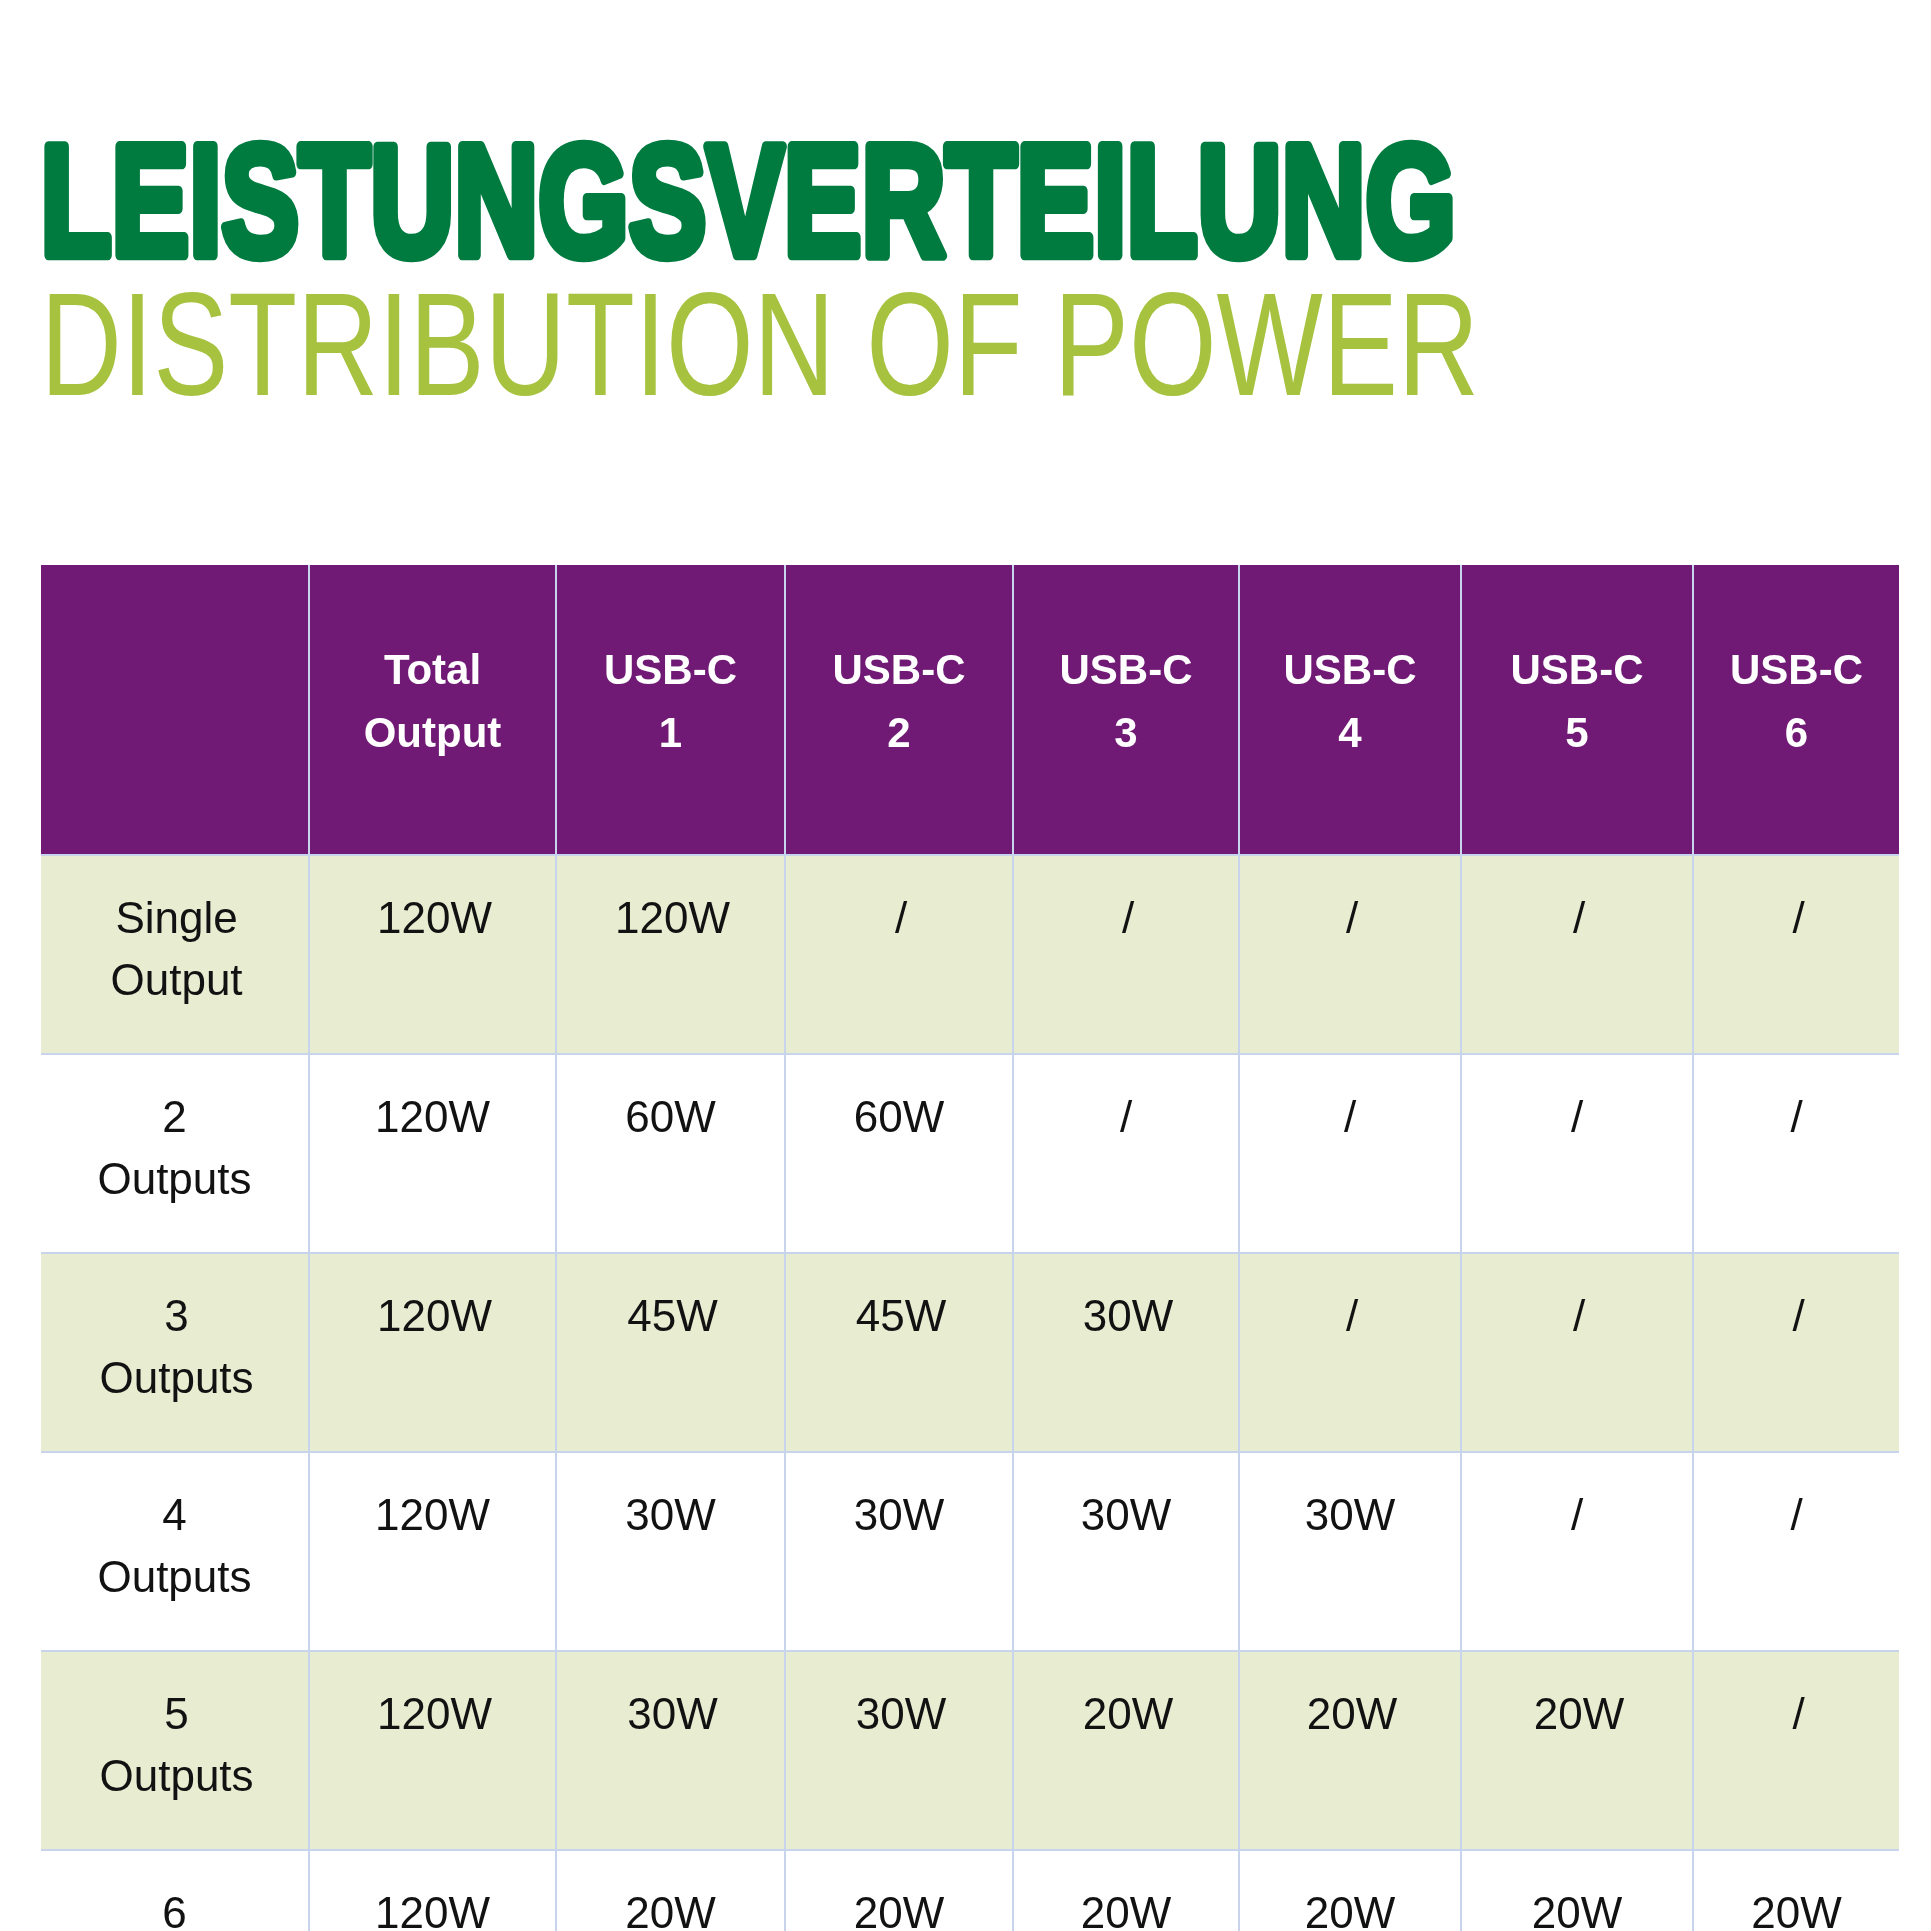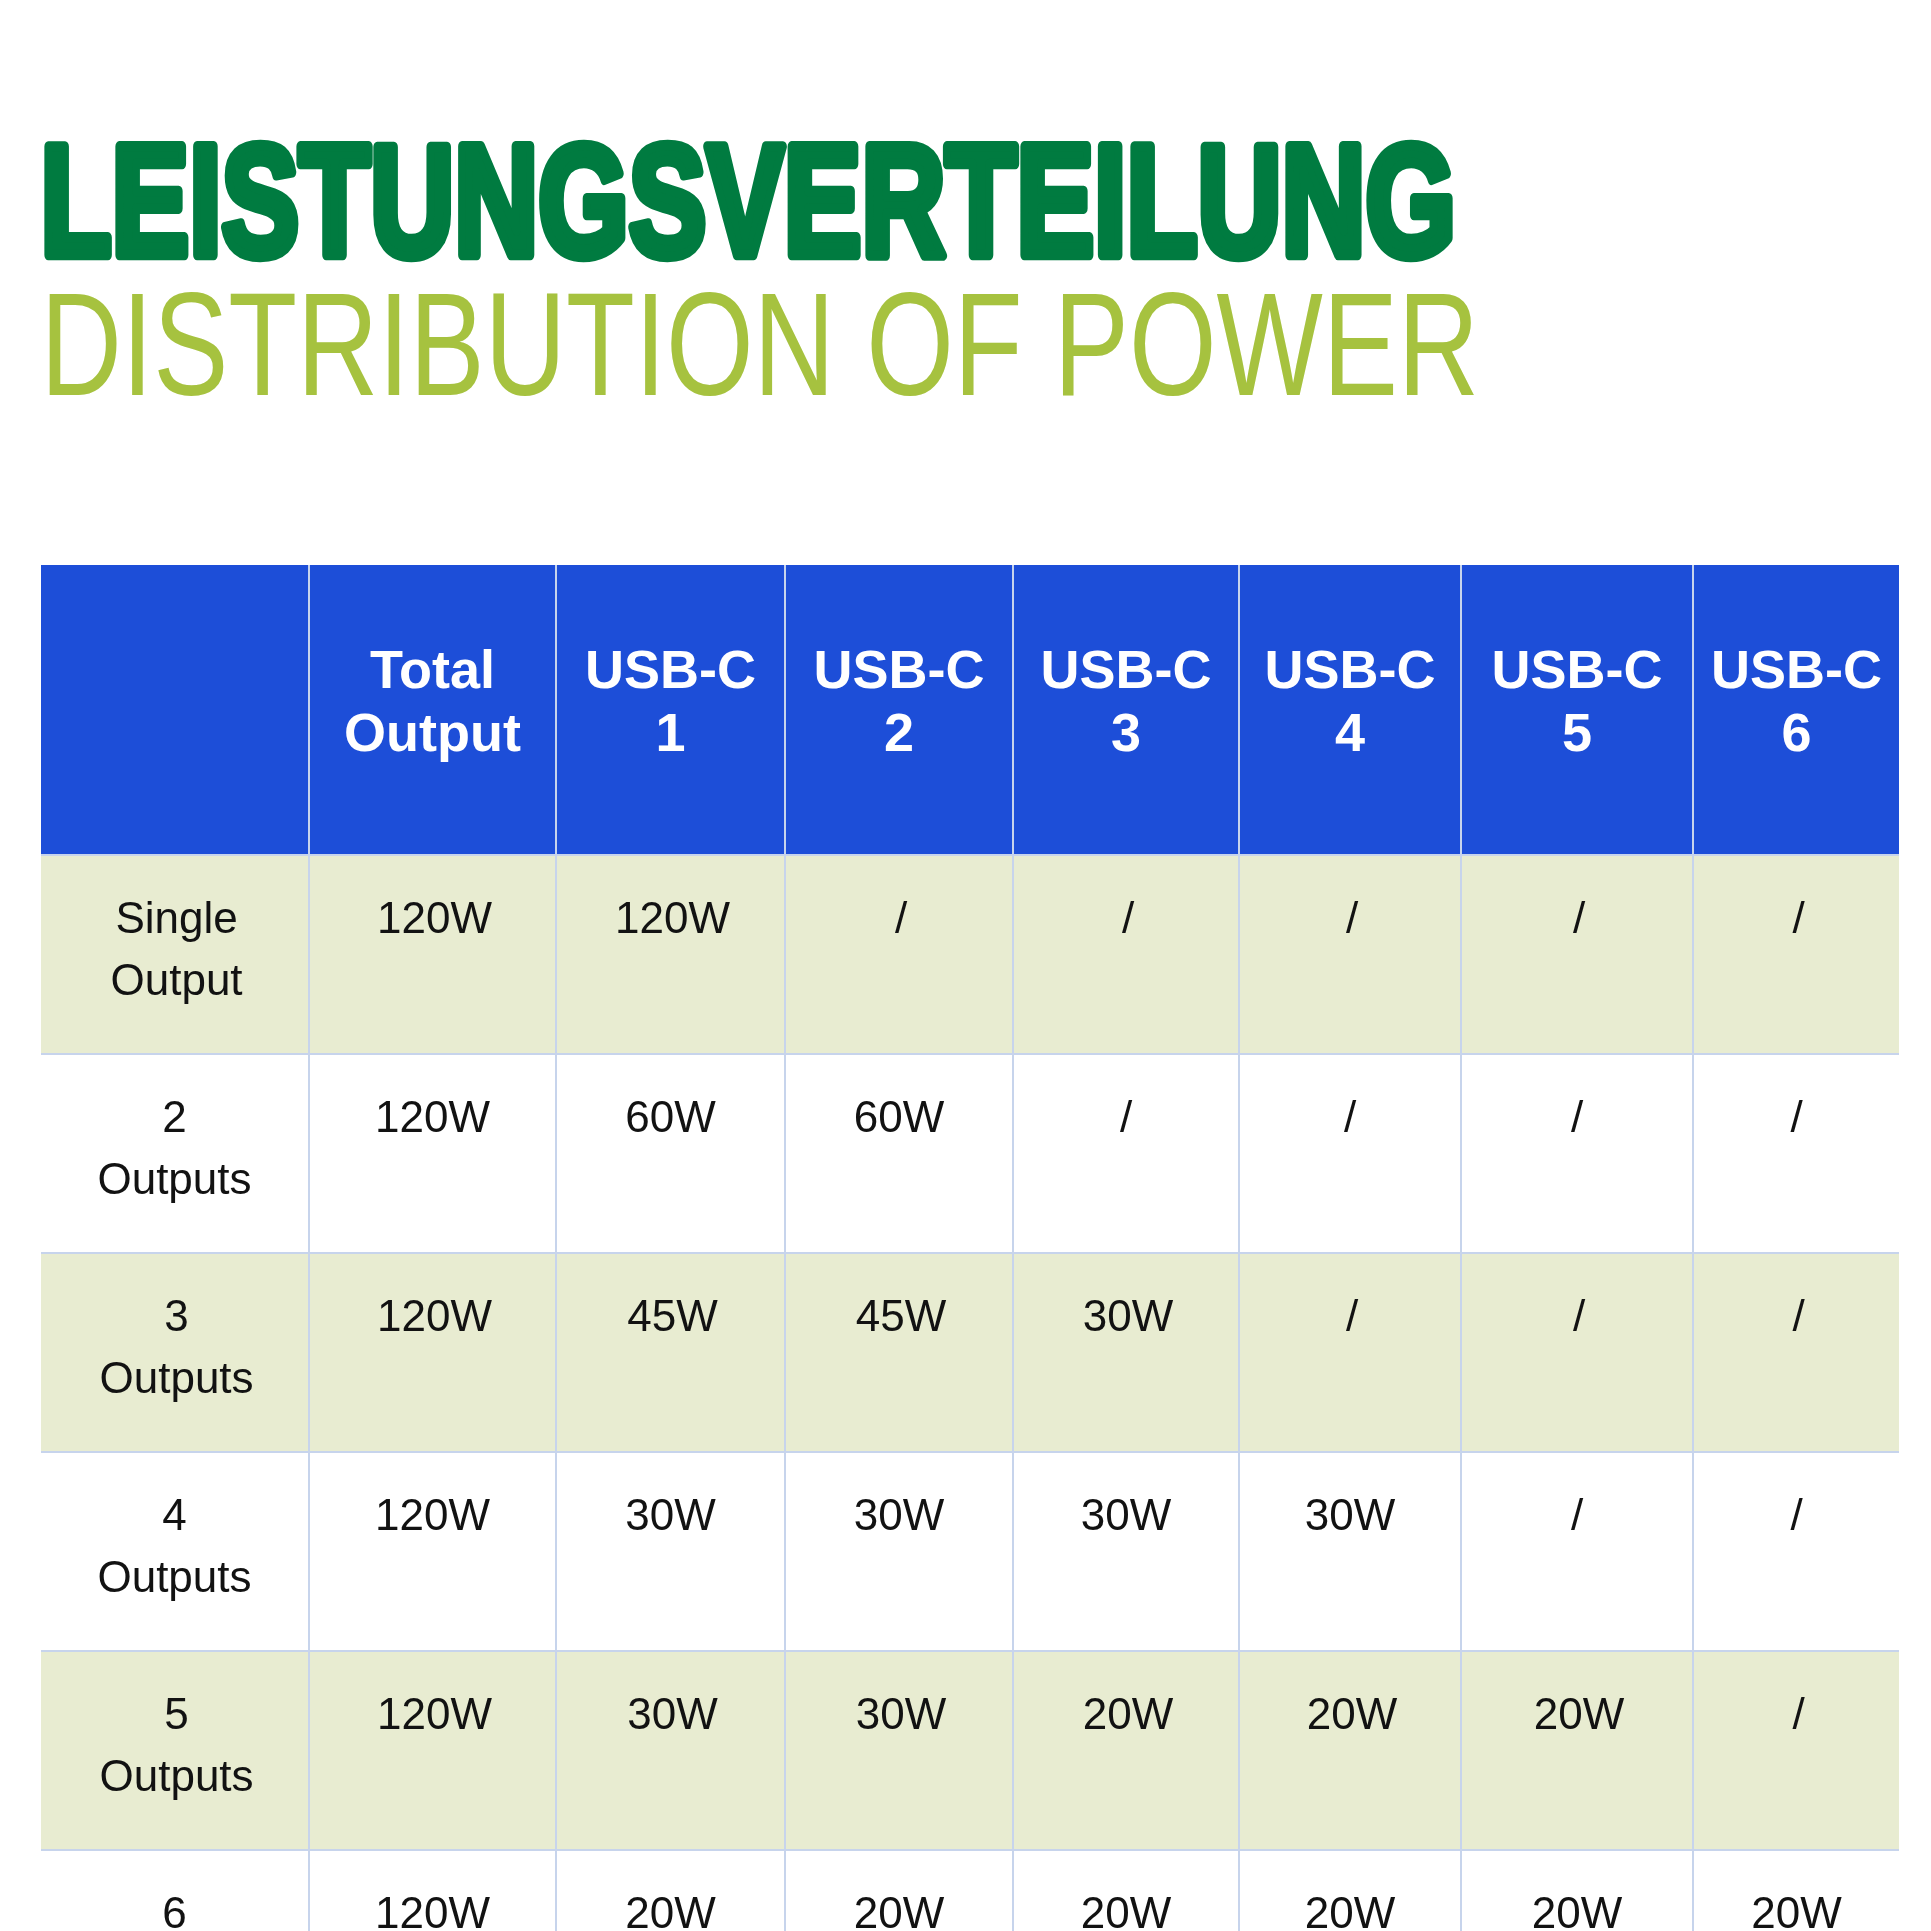--- a/index.html
+++ b/index.html
@@ -41,23 +41,23 @@
   }
   .power-table th,
   .power-table td {
     border: 2.9px solid #C7D4EC;
     text-align: center;
     white-space: pre-line;
     overflow: hidden;
   }
   .power-table thead th {
     height: 216px;
-    background: #1d4ed8;
+    background: #701a75;
     color: #ffffff;
-    font-size: 54px;
+    font-size: 42px;
     font-weight: bold;
     line-height: 63px;
     vertical-align: top;
     padding: 73px 3.9px 0 3.9px;
     border-top: none;
   }
   .power-table tbody td {
     height: 166px;
     font-size: 44px;
     font-weight: normal;

